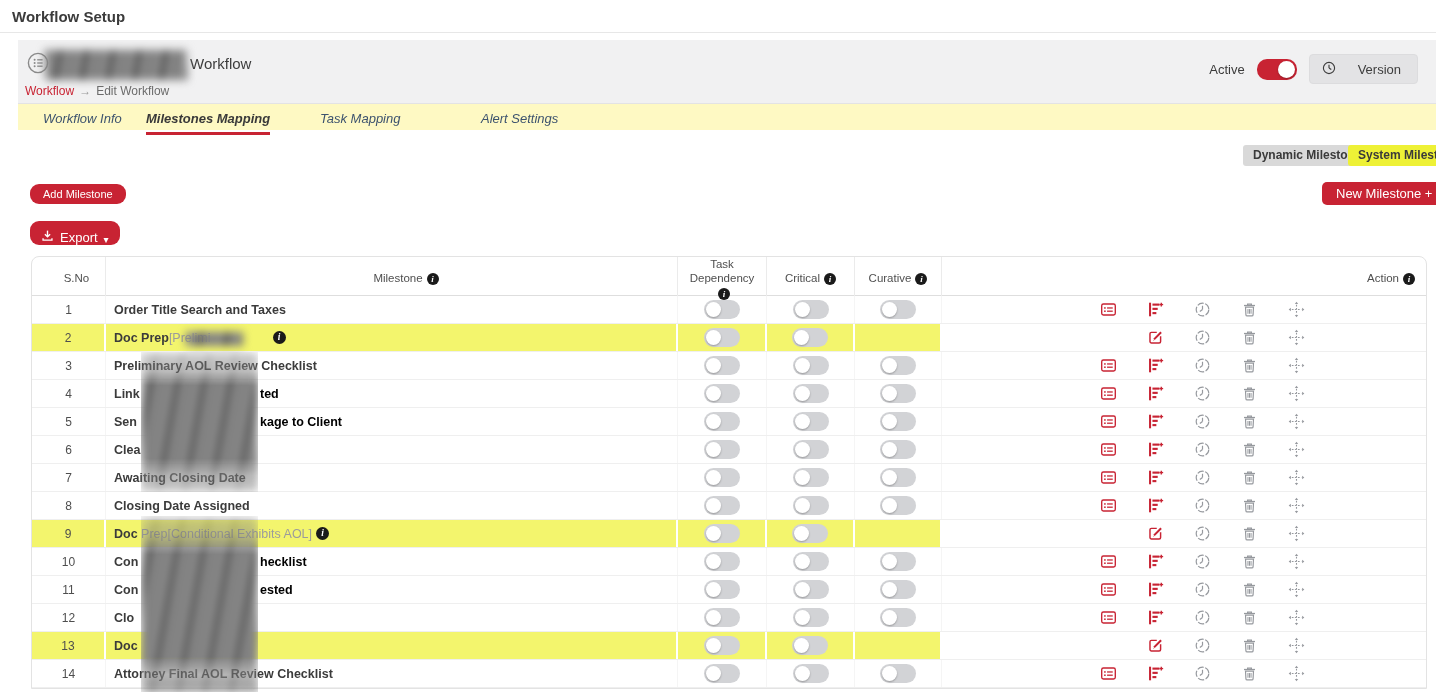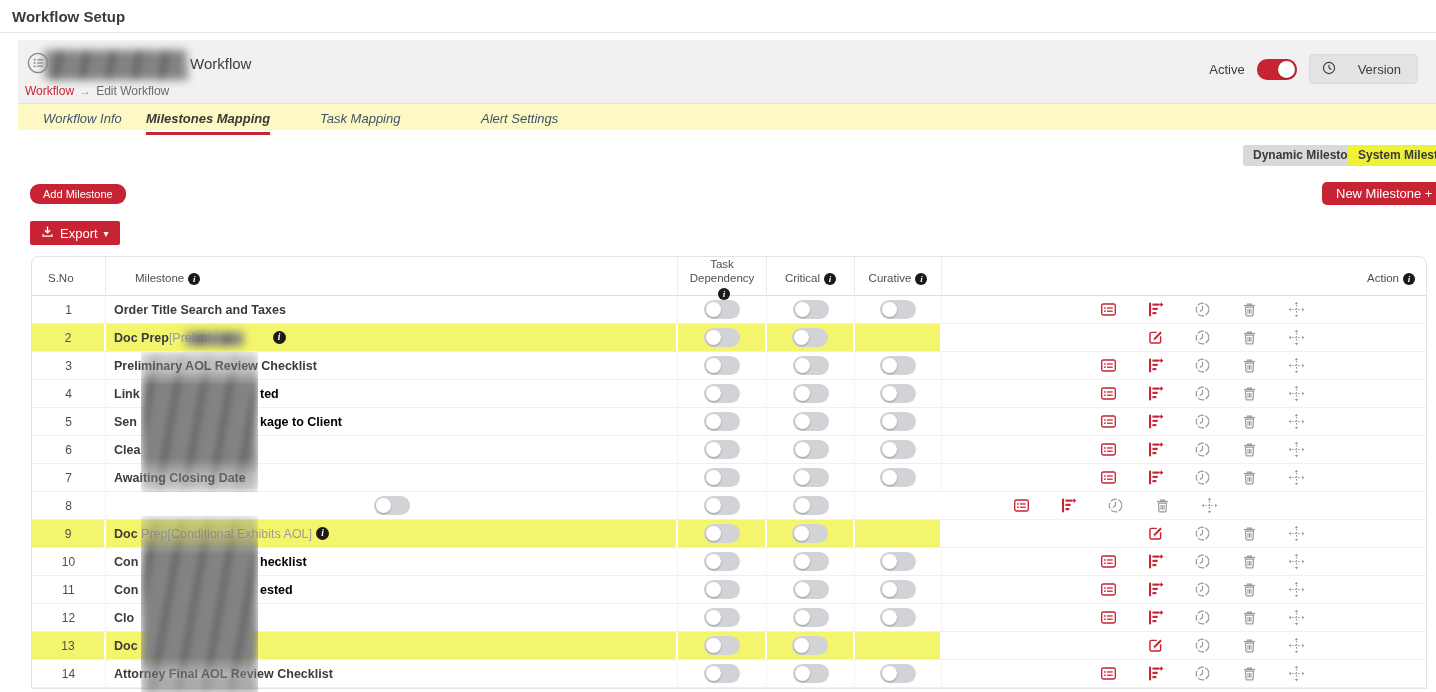--- a/index.html
+++ b/index.html
@@ -33,27 +33,27 @@
 
   
   .badge { position:absolute; top:145px; height:21px; font-size:12px; font-weight:bold; color:#3a3a3a; padding:3px 10px; border-radius:3px; white-space:nowrap; cursor:pointer; }
   .badge.dyn { left:1243px; background:#d9d9d9; }
   .badge.sys { left:1348px; background:#eef136; }
 
   
   .rbtn { background:#c82333; color:#fff; border:none; font-family:inherit; cursor:pointer; white-space:nowrap; }
   .add-btn { position:absolute; left:30px; top:184px; height:20px; border-radius:9px; font-size:11px; padding:0 13px; }
   .new-btn { position:absolute; left:1322px; top:182px; height:23px; border-radius:5px; font-size:13px; padding:0 14px; }
-  .exp-btn { position:absolute; left:30px; top:221px; height:24px; border-radius:2px; font-size:13px; padding:0 11px; display:flex; align-items:center; gap:6px; }
+  .exp-btn { position:absolute; left:30px; top:221px; height:24px; border-radius:9px; font-size:13px; padding:0 11px; display:flex; align-items:flex-end; gap:6px; }
   .caret { font-size:10px; }
 
   
   .tbl { position:absolute; left:31px; top:256px; width:1396px; border:1px solid #e3e3e3; border-radius:8px 8px 0 0; background:#fff; }
   .thead { display:grid; grid-template-columns:74px 572px 89px 88px 87px 1fr; height:39px; border-bottom:1px solid #dedede; }
-  .th { font-size:11.5px; color:#4f4f4f; border-right:1px solid #ebebeb; display:flex; align-items:center; line-height:1.25; }
+  .th { font-size:11.5px; color:#4f4f4f; border-right:1px solid #ebebeb; display:flex; align-items:center; line-height:1.25;justify-content:center; }
   .th:last-child { border-right:none; }
   .th.sno { padding-left:16px; }
   .th.mst { padding-left:29px; }
   .th.ctr { justify-content:center; text-align:center; }
   .th.act { justify-content:flex-end; padding-right:11px; }
   .trow { display:grid; grid-template-columns:74px 572px 89px 88px 87px 1fr; height:28px; border-bottom:1px solid #efefef; background:#fff; }
   .td { display:flex; align-items:center; border-right:1px solid #f5f5f5; }
   .td:last-child { border-right:none; }
   .trow.hl .td.ylw { background:#f3f56d; border-right:2px solid #fff; }
   .td.sno { justify-content:center; font-size:12px; color:#4e4e4e; }
@@ -599,20 +599,23 @@
                 <path d="M10 0.8 8 3.4h4z" fill="#96999e"></path>
                 <path d="M10 19.2 8 16.6h4z" fill="#96999e"></path>
                 <path d="M0.8 10 3.4 8v4z" fill="#96999e"></path>
                 <path d="M19.2 10 16.6 8v4z" fill="#96999e"></path>
               </svg>
             </span>
           </div>
         </div>
         <div class="trow">
           <div class="td sno">8</div>
+          <div class="td name">
+            <span class="nm-b">Closing Date Assigned</span>
+          </div>
           <div class="td ctr">
             <span class="toggle"></span>
           </div>
           <div class="td ctr">
             <span class="toggle"></span>
           </div>
           <div class="td ctr">
             <span class="toggle"></span>
           </div>
           <div class="td act">

